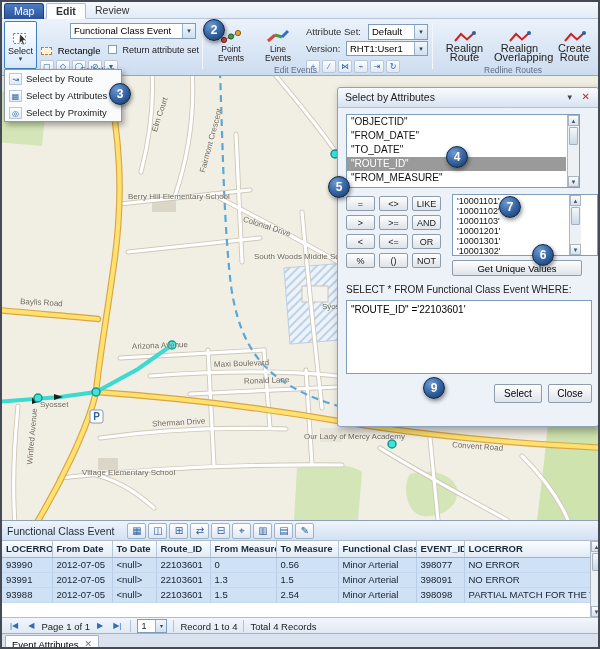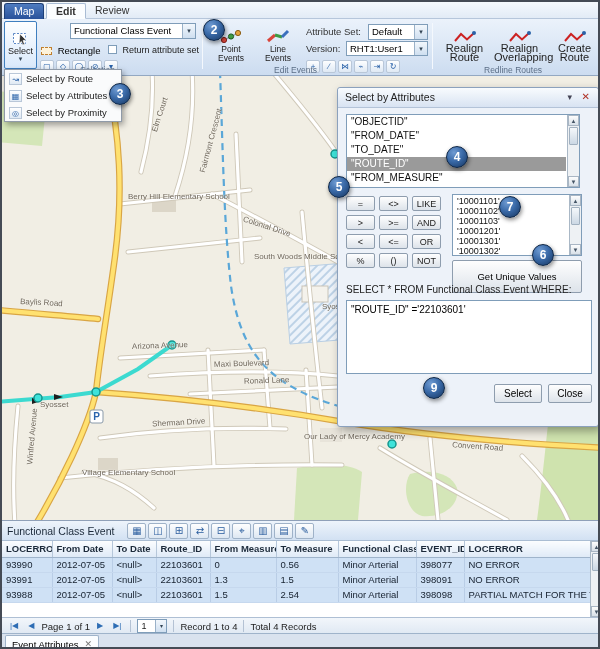--- a/index.html
+++ b/index.html
@@ -66,23 +66,23 @@
   .field-item{position:static;display:block;height:14px;line-height:14px;font-size:10px;padding-left:4px;color:#111;cursor:default;white-space:nowrap;}
   .field-item.sel{background:#9a9a9a;color:#fff;}
   .sb{background:#eef1f4;border-left:1px solid #aab8c6;}
   .sb .sb-a{position:static;display:block;height:11px;font-size:6px;line-height:11px;text-align:center;color:#456;background:linear-gradient(#fdfdfd,#d8e0e8);border:1px solid #a9b6c4;}
   .sb .sb-th{position:static;display:block;height:18px;margin:1px;background:linear-gradient(#f5f8fb,#ccd8e4);border:1px solid #a2b1c0;border-radius:1px;}
   .sb-fields{left:229px;top:27px;width:12px;height:72px;}
   .sb-vals{left:231px;top:107px;width:12px;height:60px;}
   .ops{left:8px;top:108px;width:100px;display:grid;grid-template-columns:repeat(3,29px);grid-auto-rows:16px;gap:3px 4px;}
   .ops *{position:static;}
   .op{width:29px;height:15px;font-size:9px;line-height:12px;background:linear-gradient(#fefefe,#dde3ea);border:1px solid #8e9dae;border-radius:2px;color:#222;cursor:pointer;padding:0;}
-  .vals{left:114px;top:106px;width:130px;height:62px;background:#fff;border:1px solid #7f9db9;overflow:hidden;padding:1px 13px 0 0;}
+  .vals{left:114px;top:106px;width:146px;height:62px;background:#fff;border:1px solid #7f9db9;overflow:hidden;padding:1px 13px 0 0;}
   .val{position:static;display:block;height:10px;line-height:10px;font-size:9px;padding-left:4px;color:#111;white-space:nowrap;cursor:default;}
-  .guv{left:114px;top:172px;width:130px;height:33px;font-size:9.5px;background:linear-gradient(#fefefe,#dde3ea);border:1px solid #8e9dae;border-radius:2px;cursor:pointer;}
+  .guv{left:114px;top:172px;width:130px;height:16px;font-size:9.5px;background:linear-gradient(#fefefe,#dde3ea);border:1px solid #8e9dae;border-radius:2px;cursor:pointer;}
   .where{left:8px;top:196px;font-size:10px;color:#222;white-space:nowrap;}
   .query{left:8px;top:212px;width:246px;height:74px;background:#fff;border:1px solid #7f9db9;font-size:10px;padding:3px 4px;white-space:pre-wrap;cursor:text;}
   .dlg-select{left:156px;top:296px;width:48px;height:19px;font-size:10px;background:linear-gradient(#fefefe,#dde3ea);border:1px solid #8e9dae;border-radius:2px;cursor:pointer;}
   .dlg-close-btn{left:210px;top:296px;width:44px;height:19px;font-size:10px;background:linear-gradient(#fefefe,#dde3ea);border:1px solid #8e9dae;border-radius:2px;cursor:pointer;}
 
   
   .callouts{position:absolute;inset:0;pointer-events:none;z-index:80;}
   .callout{position:absolute;width:22px;height:22px;border-radius:50%;background:radial-gradient(circle at 35% 28%,#6f9bd2 0%,#3a6aa8 45%,#14335d 100%);border:1px solid #0d2544;color:#fff;font-size:12px;font-weight:bold;text-align:center;line-height:21px;box-shadow:1px 2px 4px rgba(0,0,0,.45);}
 
   

